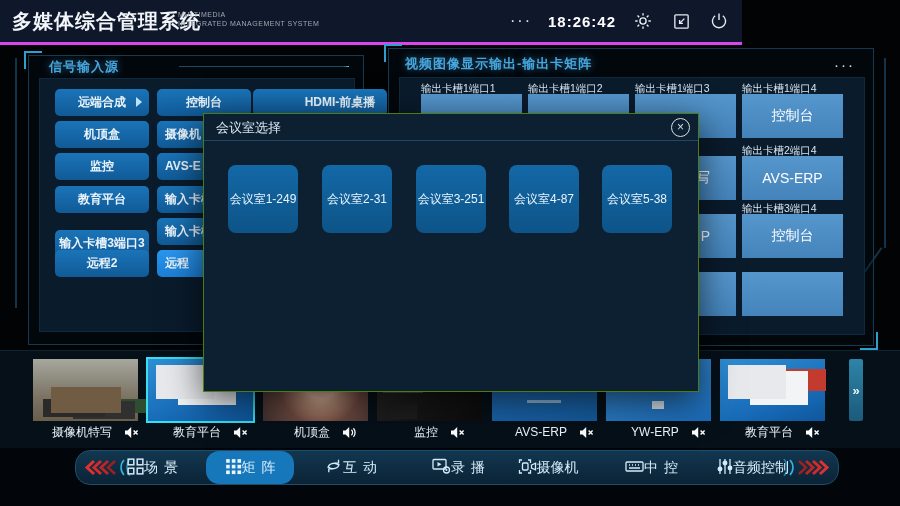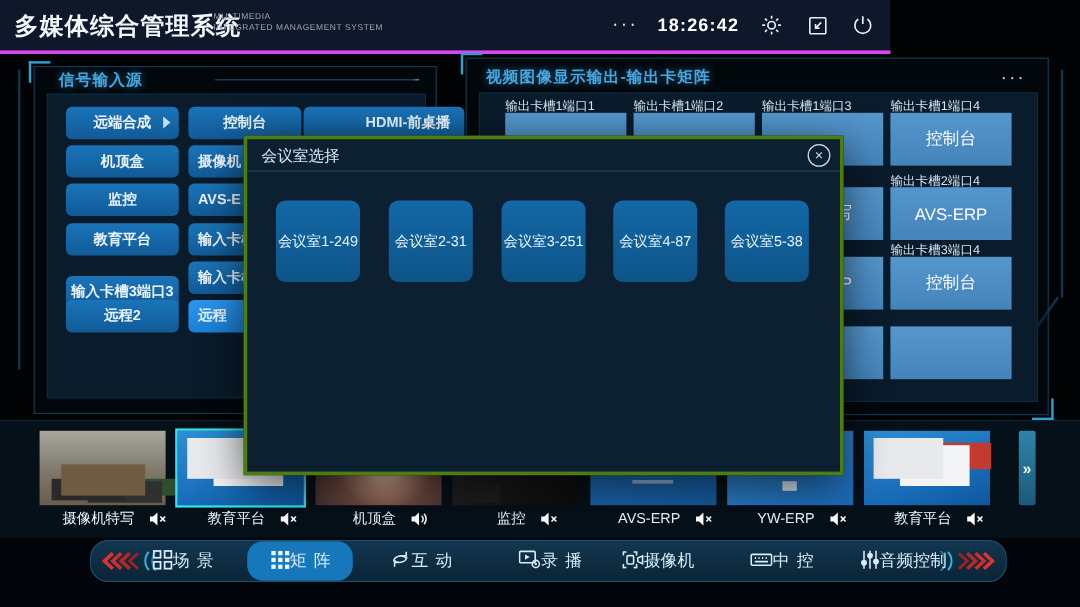--- a/index.html
+++ b/index.html
@@ -41,21 +41,21 @@
      border-left:6px solid #bfe2ff;border-top:5px solid transparent;border-bottom:5px solid transparent;}
 
   
   .mx-header{position:absolute;width:101px;font-size:10.5px;color:#d6e5f2;white-space:nowrap;overflow:hidden;}
   .mx-cell{position:absolute;width:101px;height:44px;background:linear-gradient(180deg,#5596cc,#4484bb);
      color:#fff;font-size:14px;display:flex;align-items:center;justify-content:center;cursor:pointer;}
   .mx-cell.peek{justify-content:flex-end;padding-right:26px;width:75px;}
 
   
   #modal{position:absolute;left:203px;top:113px;width:494px;height:277px;background:#0d2032;
-     border:3px solid #4d7c0f;box-shadow:0 10px 34px rgba(0,0,0,.65);z-index:30;}
+     border:1px solid #4d7c0f;box-shadow:0 10px 34px rgba(0,0,0,.65);z-index:30;}
   #modal-titlebar{position:absolute;left:0;top:0;right:0;height:26px;border-bottom:1px solid #214763;}
   #modal-title{position:absolute;left:12px;top:5px;font-size:13px;color:#dce8f2;}
   #modal-close{position:absolute;right:8px;top:4px;width:17px;height:17px;border:1.4px solid #d5dde4;
      border-radius:50%;color:#d5dde4;font-size:12px;line-height:16px;text-align:center;cursor:pointer;}
   .room-btn{position:absolute;top:51px;width:70px;height:68px;border-radius:8px;
      background:linear-gradient(180deg,#1368a6,#0d5488);color:#eaf4fb;font-size:12px;
      display:flex;align-items:center;justify-content:center;cursor:pointer;white-space:nowrap;}
 
   
   #thumbstrip{position:absolute;left:0;top:350px;width:900px;height:98px;background:#061019;

